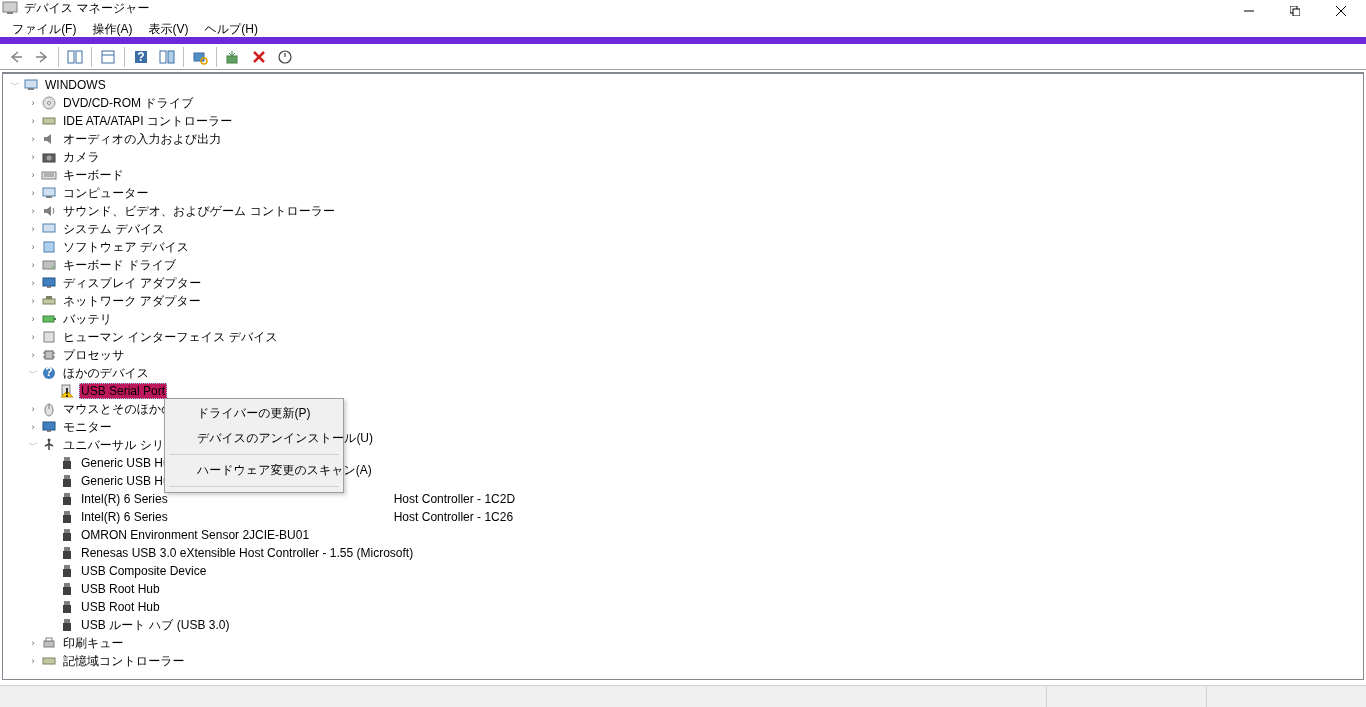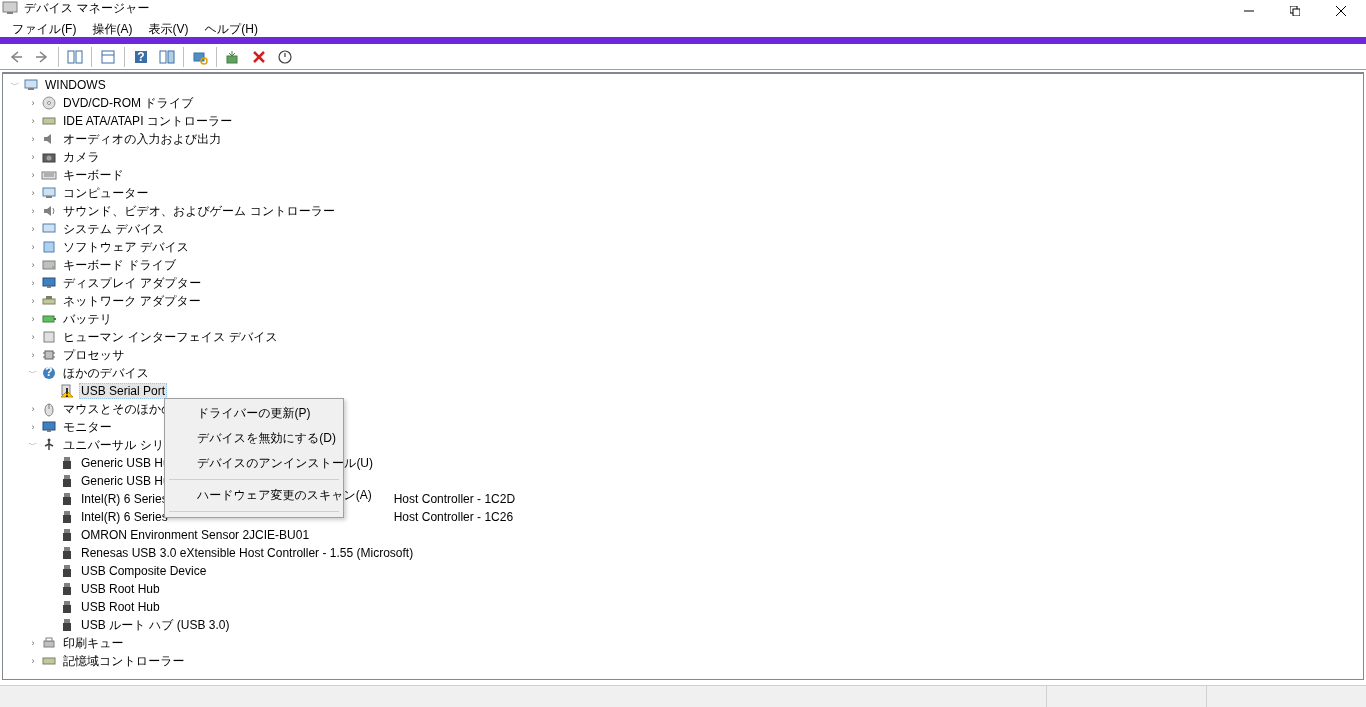--- a/index.html
+++ b/index.html
@@ -18,21 +18,21 @@
 .toolbar { height: 26px; display: flex; align-items: center; padding: 0 4px; border-bottom: 1px solid #a0a0a0; gap: 2px; }
 .toolbar .tb-btn { width: 24px; height: 22px; display: flex; align-items: center; justify-content: center; border: 1px solid transparent; }
 .toolbar .sep { width: 1px; height: 20px; background: #c0c0c0; margin: 0 2px; }
 
 .tree-area { position: absolute; top: 70px; left: 0; right: 0; bottom: 25px; border: 1px solid #828790; border-top: 2px solid #828790; margin: 2px; overflow: hidden; background: #fff; }
 .tree { padding: 2px 0 2px 2px; }
 .node { display: flex; align-items: center; height: 18px; white-space: nowrap; }
 .expander { width: 12px; height: 12px; display: inline-flex; align-items: center; justify-content: center; margin-right: 2px; cursor: default; font-size: 9px; color: #666; }
 .node-icon { width: 16px; height: 16px; display: inline-flex; align-items: center; justify-content: center; margin-right: 4px; }
 .node-label { padding: 0 2px; }
-.node-label.selected { background: #e5e5e5; border: 1px dotted #99c9ef; padding: 0 1px; }
+.node-label.selected { background: #be185d; border: 1px dotted #99c9ef; padding: 0 1px; }
 .indent-0 { padding-left: 4px; }
 .indent-1 { padding-left: 22px; }
 .indent-2 { padding-left: 40px; }
 
 .context-menu { position: absolute; background: #f0f0f0; border: 1px solid #a0a0a0; box-shadow: 2px 2px 4px rgba(0,0,0,0.2); padding: 2px; z-index: 100; }
 .context-menu .cm-item { padding: 4px 30px 4px 30px; font-size: 12px; white-space: nowrap; }
 .context-menu .cm-sep { height: 1px; background: #d0d0d0; margin: 3px 2px; }
 
 .statusbar { position: absolute; bottom: 0; left: 0; right: 0; height: 22px; background: #f0f0f0; border-top: 1px solid #d0d0d0; display: flex; }
 .statusbar .panel { border-left: 1px solid #d0d0d0; width: 160px; height: 100%; }
@@ -488,21 +488,20 @@
           </svg>
         </span>
         <span class="node-label">記憶域コントローラー</span>
       </div>
 
   </div>
 </div>
 
 <div class="context-menu" style="left:164px; top:398px; width:180px;">
   <div class="cm-item">ドライバーの更新(P)</div>
-  <div class="cm-item">デバイスを無効にする(D)</div>
   <div class="cm-item">デバイスのアンインストール(U)</div>
   <div class="cm-sep"></div>
   <div class="cm-item">ハードウェア変更のスキャン(A)</div>
   <div class="cm-sep"></div>
 </div>
 
 <div class="statusbar">
   <div class="flex-fill"></div>
   <div class="panel"></div>
   <div class="panel"></div>

